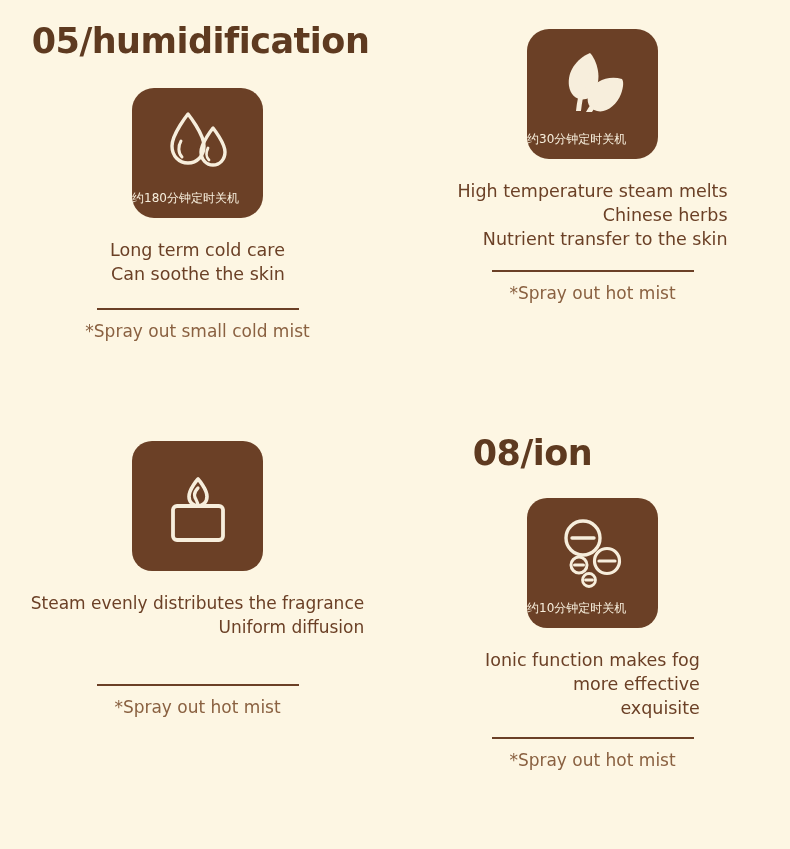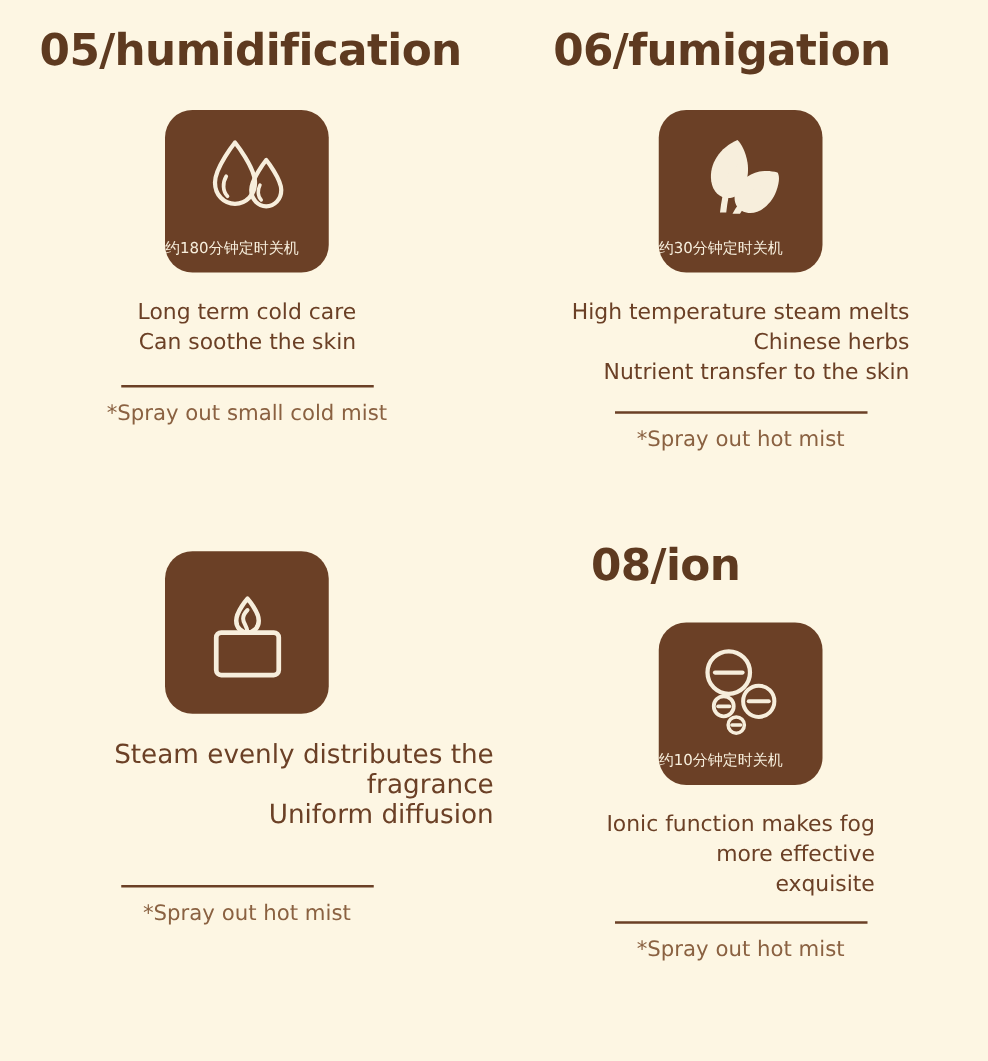--- a/index.html
+++ b/index.html
@@ -53,21 +53,21 @@
     border-radius: 22px;
     background: #6B4026;
     margin-top: 29px;
     position: relative;
     display: flex;
     flex-direction: column;
     align-items: center;
     justify-content: flex-start;
     overflow: hidden;
   }
-  .cell-2 .tile, .cell-3 .tile { margin-top: 27px; }
+  .cell-2 .tile, .cell-3 .tile { margin-top: 27px; border-radius: 20px; }
 
   .tile-graphic {
     margin-top: 20px;
     width: 74px;
     height: 74px;
     display: block;
   }
   .tile.no-caption .tile-graphic {
     margin-top: 30px;
     width: 80px;
@@ -88,21 +88,21 @@
 
   .desc {
     margin-top: 20px;
     text-align: right;
     color: #6B4026;
     font-family: "DejaVu Sans", sans-serif;
     font-size: 17.5px;
     line-height: 24px;
     white-space: pre-line;
   }
-  .cell-2 .desc { font-size: 21px; }
+  .cell-2 .desc { font-size: 17px; }
   .divider {
     width: 202px;
     height: 2px;
     background: #6B4026;
     margin-top: 18px;
   }
   .cell-0 .divider { margin-top: 22px; }
   .cell-1 .divider { margin-top: 19px; }
   .cell-2 .divider { margin-top: 45px; }
   .cell-3 .divider { margin-top: 17px; }
@@ -133,21 +133,20 @@
         </svg>
         <div class="tile-caption">约180分钟定时关机</div>
       </div>
       <div class="desc">Long term cold care
 Can soothe the skin</div>
       <div class="divider"></div>
       <div class="note">*Spray out small cold mist</div>
     </div>
 
     <div class="cell cell-1">
-      <div class="heading">06/fumigation</div>
       <div class="tile">
         <svg class="tile-graphic" viewBox="0 0 74 74">
           <path d="M34 4 C20 10 11 23 13 37 C14.5 47 22 52 30 50 C39 47.5 44 34 42 22 C40.5 13 37 7 34 4 Z" fill="#F7EEDC"></path>
           <path d="M66 30 C52 26 38 32 33 44 C29.5 52.5 33 60 41 62 C50 64.5 61 56 65 45 C68 37 67.5 32 66 30 Z" fill="#F7EEDC"></path>
           <path d="M33 16 C27 28 22 44 20 62 L25 62 C27 45 31 29 36 18 Z" fill="#F7EEDC"></path>
           <path d="M56 38 C45 44 36 52 30 63 L36 63 C42 53 50 46 58 41 Z" fill="#F7EEDC"></path>
         </svg>
         <div class="tile-caption">约30分钟定时关机</div>
       </div>
       <div class="desc">High temperature steam melts

